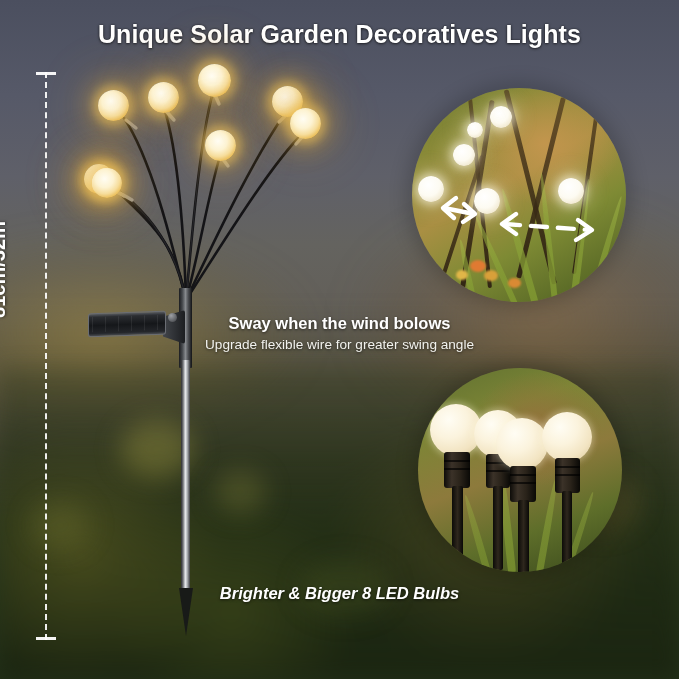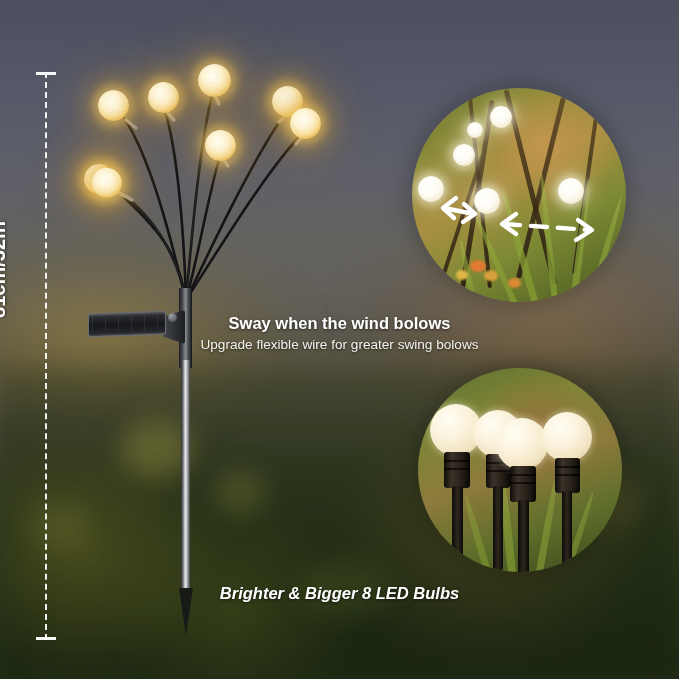--- a/index.html
+++ b/index.html
@@ -228,20 +228,21 @@
   <div class="bg-hill"></div>
   <div class="bg-warm-left"></div>
   <div class="bg-warm-right"></div>
   <div class="bg-grass"></div>
   <div class="bokeh" style="left:120px;top:420px;width:74px;height:58px;background:rgba(178,170,70,.34);"></div>
   <div class="bokeh" style="left:214px;top:470px;width:52px;height:44px;background:rgba(156,152,64,.28);"></div>
   <div class="bokeh" style="left:30px;top:500px;width:60px;height:50px;background:rgba(140,140,58,.22);"></div>
   <div class="bokeh" style="left:560px;top:470px;width:80px;height:62px;background:rgba(150,124,58,.22);"></div>
   <div class="bokeh" style="left:300px;top:560px;width:90px;height:56px;background:rgba(96,110,40,.24);"></div>
 
+  <div class="title">Unique Solar Garden Decoratives Lights</div>
 
   <div class="ruler">
     <div class="ruler-line"></div>
     <div class="ruler-cap top"></div>
     <div class="ruler-cap bottom"></div>
   </div>
   <div class="ruler-label">81cm/32in</div>
 
   <div id="product">
 
@@ -335,21 +336,21 @@
 
         <line x1="92" y1="136" x2="178" y2="142" stroke-dasharray="16 11"></line>
         <polyline points="104,126 90,136 104,146"></polyline>
         <polyline points="166,132 180,142 164,152"></polyline>
       </g>
     </svg>
   </div>
 
   <div class="caption" style="left:0;top:314px;">
     <div class="cap-head">Sway when the wind bolows</div>
-    <div class="cap-sub">Upgrade flexible wire for greater swing bolows</div>
+    <div class="cap-sub">Upgrade flexible wire for greater swing angle</div>
   </div>
 
   <div class="inset" style="left:418px;top:368px;width:204px;height:204px;">
     <div class="inset-photo i2-bg"></div>
 
     <div class="blade" style="left:90px;top:96px;width:8px;height:108px;transform:rotate(-6deg);opacity:.85;"></div>
     <div class="blade" style="left:118px;top:108px;width:7px;height:96px;transform:rotate(10deg);opacity:.8;"></div>
     <div class="blade" style="left:66px;top:124px;width:7px;height:80px;transform:rotate(-16deg);opacity:.7;"></div>
     <div class="blade" style="left:146px;top:120px;width:6px;height:84px;transform:rotate(18deg);opacity:.7;"></div>
 

